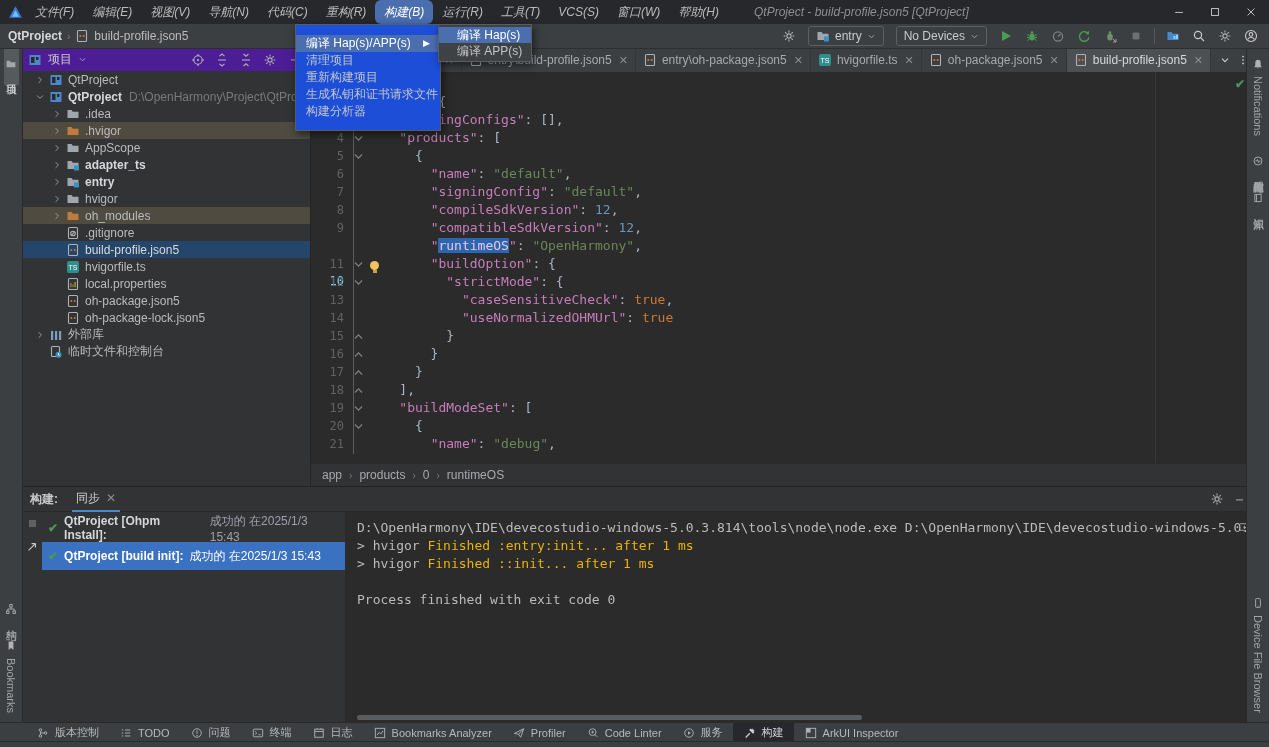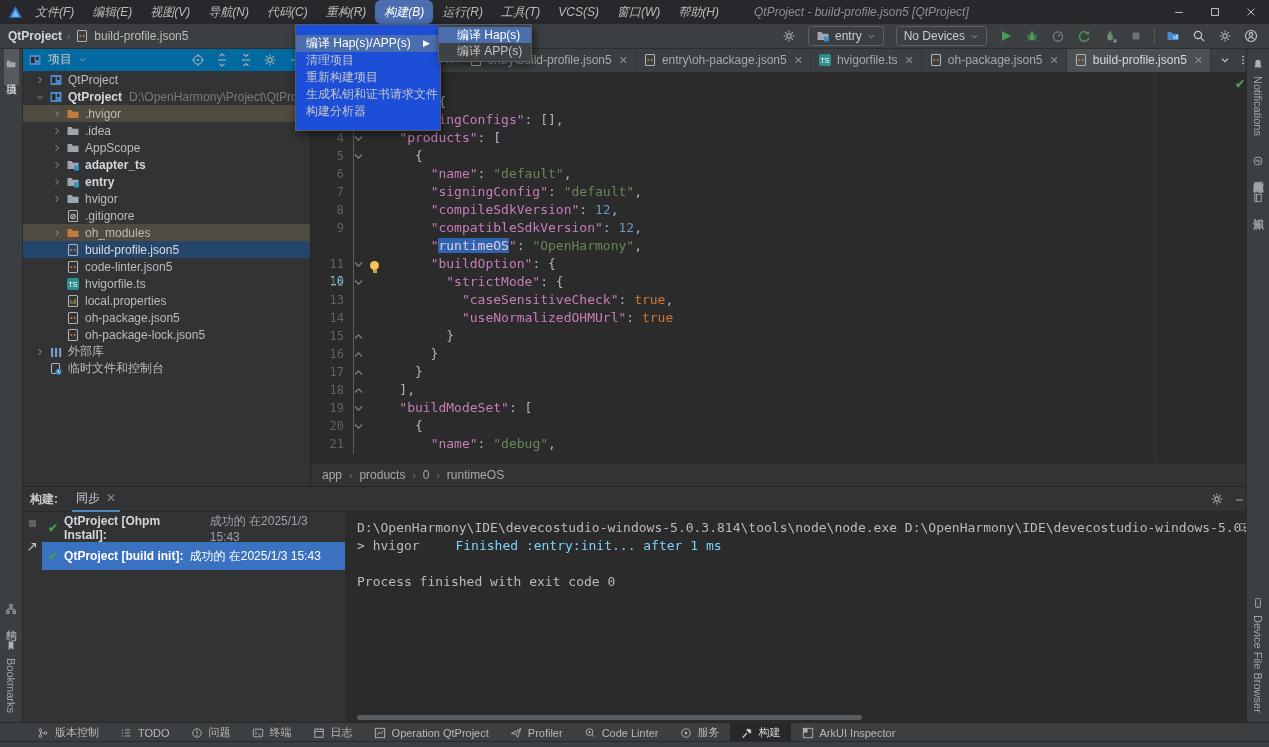--- a/index.html
+++ b/index.html
@@ -31,21 +31,21 @@
           align-items:center;z-index:4;}
   .stripe.left{left:0;bottom:25px;border-right:1px solid #2A2A2A;}
   .stripe.right{right:0;bottom:25px;border-left:1px solid #2A2A2A;}
   .vitem{writing-mode:vertical-rl;display:flex;align-items:center;gap:5px;padding:9px 0;
          color:#A2A5A8;font-size:11px;white-space:nowrap;}
   .vitem.active{background:#555A5C;color:#D5D7DA;}
   .spacer{flex:1;}
   
   .ppanel{position:absolute;left:22px;top:48px;width:288px;bottom:261px;background:#313335;
           border-right:1px solid #252525;overflow:hidden;z-index:3;}
-  .phead{height:23px;display:flex;align-items:center;padding:0 6px;background:#0369a1;}
+  .phead{height:23px;display:flex;align-items:center;padding:0 6px;background:#4c1d95;}
   .phead .ptitle{display:flex;align-items:center;gap:6px;color:#C8CACC;}
   .phead .picons{margin-left:auto;display:flex;align-items:center;gap:4px;}
   .pico{width:20px;height:18px;display:flex;align-items:center;justify-content:center;}
   .trow{height:17px;display:flex;align-items:center;white-space:nowrap;color:#BBBBBB;}
   .trow .chev{width:15px;display:flex;justify-content:center;flex:none;}
   .trow .ticon{width:18px;display:flex;justify-content:center;flex:none;}
   .trow .tlabel{margin-left:3px;}
   .trow .textra{margin-left:7px;color:#787B7E;}
   .trow.bold .tlabel{font-weight:bold;color:#D5D7DA;}
   .trow.hl-warm{background:#4F4B41;}
@@ -88,21 +88,21 @@
   .tasks{width:303px;flex:none;padding-top:2px;}
   .task{height:28px;display:flex;align-items:center;gap:6px;padding:0 6px;}
   .task .tick{color:#499C54;font-weight:bold;}
   .task .nm{font-weight:bold;color:#D5D7DA;}
   .task .dt{color:#9DA0A8;}
   .task.sel{background:#3A71C1;}
   .task.sel .nm,.task.sel .dt{color:#FFFFFF;}
   .console{flex:1;background:#2B2B2B;position:relative;overflow:hidden;
            font-family:"DejaVu Sans Mono",monospace;font-size:13px;line-height:18px;padding:7px 0 0 12px;}
   .cline{white-space:pre;}
-  .cw{color:#BBBBBB;} .cg{color:#7dd3fc;margin-left:28px;}
+  .cw{color:#BBBBBB;} .cg{color:#eab308;}
   .hscroll{position:absolute;left:12px;bottom:3px;width:505px;height:5px;background:#5A5D5F;border-radius:3px;}
   .softwrap{position:absolute;right:6px;top:8px;}
   
   .botbar{position:absolute;left:0;top:722px;width:100%;height:19px;background:#3C3F41;
           border-top:1px solid #2A2A2A;display:flex;align-items:center;padding-left:26px;z-index:6;}
   .bitem{display:flex;align-items:center;gap:5px;height:19px;padding:0 10px;font-size:11px;color:#B6B8BA;
          white-space:nowrap;}
   .bitem.active{background:#26282B;color:#D5D7DA;}
   .statusbar{position:absolute;left:0;top:741px;width:100%;height:22px;background:#3C3F41;
              border-top:1px solid #2A2A2A;display:flex;align-items:center;font-size:11px;color:#B6B8BA;
@@ -415,47 +415,47 @@
           <span class="ticon">
             <svg width="14" height="14" viewBox="0 0 14 14" fill="none">
               <rect x="1.5" y="2" width="11" height="10" fill="#4A88C7"></rect>
               <rect x="3" y="4" width="3.5" height="6" fill="#2B2B2B"></rect>
               <rect x="8" y="4" width="2.5" height="3" fill="#2B2B2B"></rect>
             </svg>
           </span>
           <span class="tlabel">QtProject</span>
           <span class="textra">D:\OpenHarmony\Project\QtProject</span>
         </div>
-        <div class="trow hl-warm">
+        <div class="trow">
           <span style="width:27px;flex:none;"></span>
           <span class="chev">
             <svg width="10" height="10" viewBox="0 0 14 14" fill="none">
               <path d="M5 3l4 4-4 4" stroke="#9DA0A8" stroke-width="1.3"></path>
             </svg>
           </span>
           <span class="ticon">
             <svg width="14" height="14" viewBox="0 0 14 14" fill="none">
-              <path d="M1.5 3h4l1.3 1.8h5.7V11h-11z" fill="#C07B3D"></path>
-            </svg>
-          </span>
-          <span class="tlabel">.hvigor</span>
-        </div>
-        <div class="trow">
+              <path d="M1.5 3h4l1.3 1.8h5.7V11h-11z" fill="#9FA6AD"></path>
+            </svg>
+          </span>
+          <span class="tlabel">.idea</span>
+        </div>
+        <div class="trow hl-warm">
           <span style="width:27px;flex:none;"></span>
           <span class="chev">
             <svg width="10" height="10" viewBox="0 0 14 14" fill="none">
               <path d="M5 3l4 4-4 4" stroke="#9DA0A8" stroke-width="1.3"></path>
             </svg>
           </span>
           <span class="ticon">
             <svg width="14" height="14" viewBox="0 0 14 14" fill="none">
-              <path d="M1.5 3h4l1.3 1.8h5.7V11h-11z" fill="#9FA6AD"></path>
-            </svg>
-          </span>
-          <span class="tlabel">.idea</span>
+              <path d="M1.5 3h4l1.3 1.8h5.7V11h-11z" fill="#C07B3D"></path>
+            </svg>
+          </span>
+          <span class="tlabel">.hvigor</span>
         </div>
         <div class="trow">
           <span style="width:27px;flex:none;"></span>
           <span class="chev">
             <svg width="10" height="10" viewBox="0 0 14 14" fill="none">
               <path d="M5 3l4 4-4 4" stroke="#9DA0A8" stroke-width="1.3"></path>
             </svg>
           </span>
           <span class="ticon">
             <svg width="14" height="14" viewBox="0 0 14 14" fill="none">
@@ -501,69 +501,57 @@
               <path d="M5 3l4 4-4 4" stroke="#9DA0A8" stroke-width="1.3"></path>
             </svg>
           </span>
           <span class="ticon">
             <svg width="14" height="14" viewBox="0 0 14 14" fill="none">
               <path d="M1.5 3h4l1.3 1.8h5.7V11h-11z" fill="#9FA6AD"></path>
             </svg>
           </span>
           <span class="tlabel">hvigor</span>
         </div>
+        <div class="trow hl-warm">
+          <span style="width:27px;flex:none;"></span>
+          <span class="chev">
+            <svg width="10" height="10" viewBox="0 0 14 14" fill="none">
+              <path d="M5 3l4 4-4 4" stroke="#9DA0A8" stroke-width="1.3"></path>
+            </svg>
+          </span>
+          <span class="ticon">
+            <svg width="14" height="14" viewBox="0 0 14 14" fill="none">
+              <path d="M1.5 3h4l1.3 1.8h5.7V11h-11z" fill="#C07B3D"></path>
+            </svg>
+          </span>
+          <span class="tlabel">oh_modules</span>
+        </div>
         <div class="trow">
           <span style="width:27px;flex:none;"></span>
           <span class="chev"></span>
           <span class="ticon">
             <svg width="14" height="14" viewBox="0 0 14 14" fill="none">
               <rect x="2.5" y="1.5" width="9" height="11" rx="1" stroke="#AFB1B3" stroke-width="1.1" fill="none"></rect>
               <circle cx="7" cy="7.5" r="2.3" stroke="#AFB1B3" stroke-width="1.1" fill="none"></circle>
               <path d="M5.4 9.1l3.2-3.2" stroke="#AFB1B3" stroke-width="1.1" fill="none"></path>
             </svg>
           </span>
           <span class="tlabel">.gitignore</span>
         </div>
-        <div class="trow hl-warm">
-          <span style="width:27px;flex:none;"></span>
-          <span class="chev">
-            <svg width="10" height="10" viewBox="0 0 14 14" fill="none">
-              <path d="M5 3l4 4-4 4" stroke="#9DA0A8" stroke-width="1.3"></path>
-            </svg>
-          </span>
-          <span class="ticon">
-            <svg width="14" height="14" viewBox="0 0 14 14" fill="none">
-              <path d="M1.5 3h4l1.3 1.8h5.7V11h-11z" fill="#C07B3D"></path>
-            </svg>
-          </span>
-          <span class="tlabel">oh_modules</span>
-        </div>
         <div class="trow hl-sel">
           <span style="width:27px;flex:none;"></span>
           <span class="chev"></span>
           <span class="ticon">
             <svg width="14" height="14" viewBox="0 0 14 14" fill="none">
               <rect x="2.5" y="1.5" width="9" height="11" rx="1" stroke="#AFB1B3" stroke-width="1.1" fill="none"></rect>
               <circle cx="5.3" cy="7" r="1" fill="#CC7832"></circle>
               <circle cx="8.7" cy="7" r="1" fill="#CC7832"></circle>
             </svg>
           </span>
           <span class="tlabel">build-profile.json5</span>
-        </div>
-        <div class="trow">
-          <span style="width:27px;flex:none;"></span>
-          <span class="chev"></span>
-          <span class="ticon">
-            <svg width="14" height="14" viewBox="0 0 14 14" fill="none">
-              <rect x="2.5" y="1.5" width="9" height="11" rx="1" stroke="#AFB1B3" stroke-width="1.1" fill="none"></rect>
-              <circle cx="5.3" cy="7" r="1" fill="#CC7832"></circle>
-              <circle cx="8.7" cy="7" r="1" fill="#CC7832"></circle>
-            </svg>
-          </span>
-          <span class="tlabel">code-linter.json5</span>
         </div>
         <div class="trow">
           <span style="width:27px;flex:none;"></span>
           <span class="chev"></span>
           <span class="ticon">
             <svg width="14" height="14" viewBox="0 0 14 14" fill="none">
               <rect x="1" y="1" width="12" height="12" rx="2" fill="#2F8F8F"></rect>
               <text x="7" y="10" font-size="7" fill="#fff" text-anchor="middle" font-family="Liberation Sans,sans-serif">TS</text>
             </svg>
           </span>
@@ -928,20 +916,21 @@
           </div>
         </div>
       <div class="console" id="console">
         <span class="softwrap">
             <svg width="13" height="13" viewBox="0 0 14 14">
               <path d="M2 4h7.5a2 2 0 0 1 0 4H6m0 0l1.6-1.6M6 8l1.6 1.6M2 11h5" stroke="#9DA0A8" stroke-width="1.1" fill="none"></path>
             </svg>
           </span>
         <div class="cline"><span class="cw">D:\OpenHarmony\IDE\devecostudio-windows-5.0.3.814\tools\node\node.exe D:\OpenHarmony\IDE\devecostudio-windows-5.0.3.814\tools\hvigor</span></div>
           <div class="cline"><span class="cw">&gt; hvigor </span><span class="cg">Finished :entry:init... after 1 ms</span></div>
+          <div class="cline"><span class="cw">&gt; hvigor </span><span class="cg">Finished ::init... after 1 ms</span></div>
           <div class="cline">&nbsp;</div>
           <div class="cline"><span class="cw">Process finished with exit code 0</span></div>
           <div class="hscroll"></div>
       </div>
     </div>
   </div>
 
   <div class="botbar" id="botbar">
       <div class="bitem">
         <span style="transform:scale(.85);">
@@ -990,21 +979,21 @@
         </span>
         <span>日志</span>
       </div>
       <div class="bitem">
         <span style="transform:scale(.85);">
           <svg width="14" height="14" viewBox="0 0 14 14" fill="none">
             <rect x="1.5" y="1.5" width="11" height="11" stroke="#AFB1B3" stroke-width="1.1" fill="none"></rect>
             <path d="M3.5 9.5L6 6.2l2 2 2.5-3.7" stroke="#AFB1B3" stroke-width="1.1" fill="none"></path>
           </svg>
         </span>
-        <span>Operation QtProject</span>
+        <span>Bookmarks Analyzer</span>
       </div>
       <div class="bitem">
         <span style="transform:scale(.85);">
           <svg width="14" height="14" viewBox="0 0 14 14" fill="none">
             <path d="M1.5 7.5L12.5 2 9 12 6.5 8.5z" stroke="#AFB1B3" stroke-width="1.1" fill="none"></path>
             <path d="M6.5 8.5L12.5 2" stroke="#AFB1B3" stroke-width="1.1" fill="none"></path>
           </svg>
         </span>
         <span>Profiler</span>
       </div>

